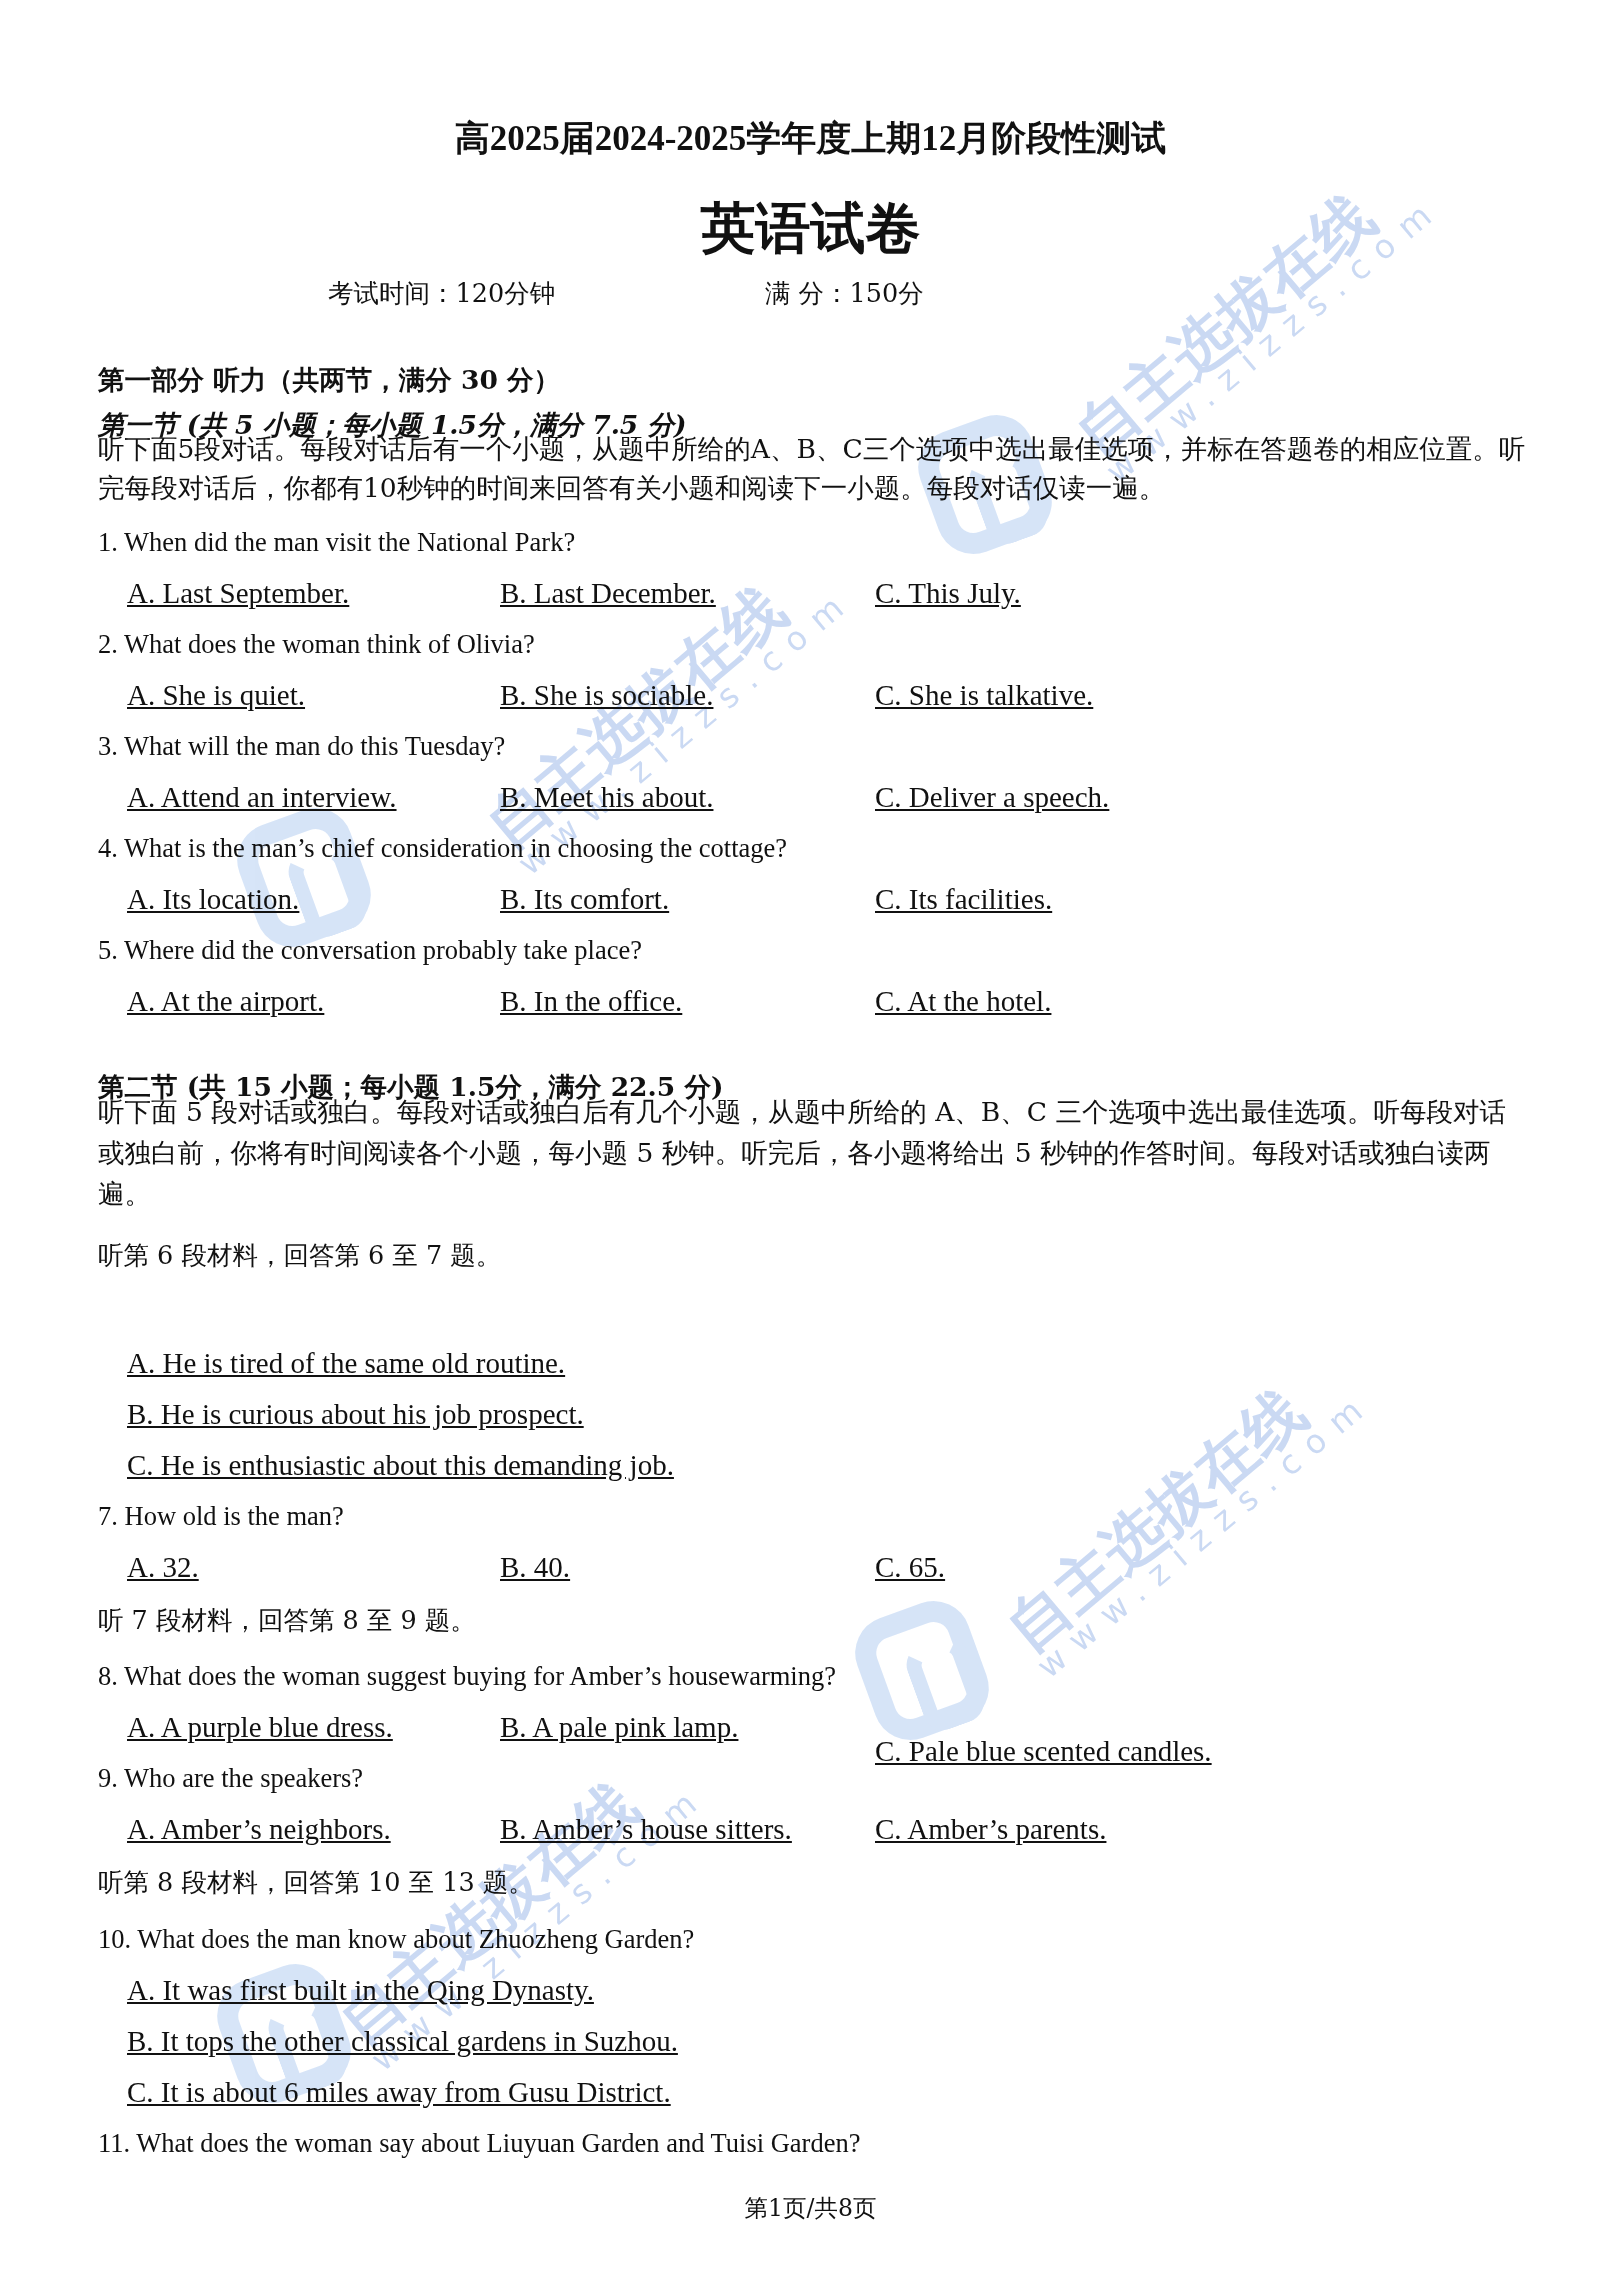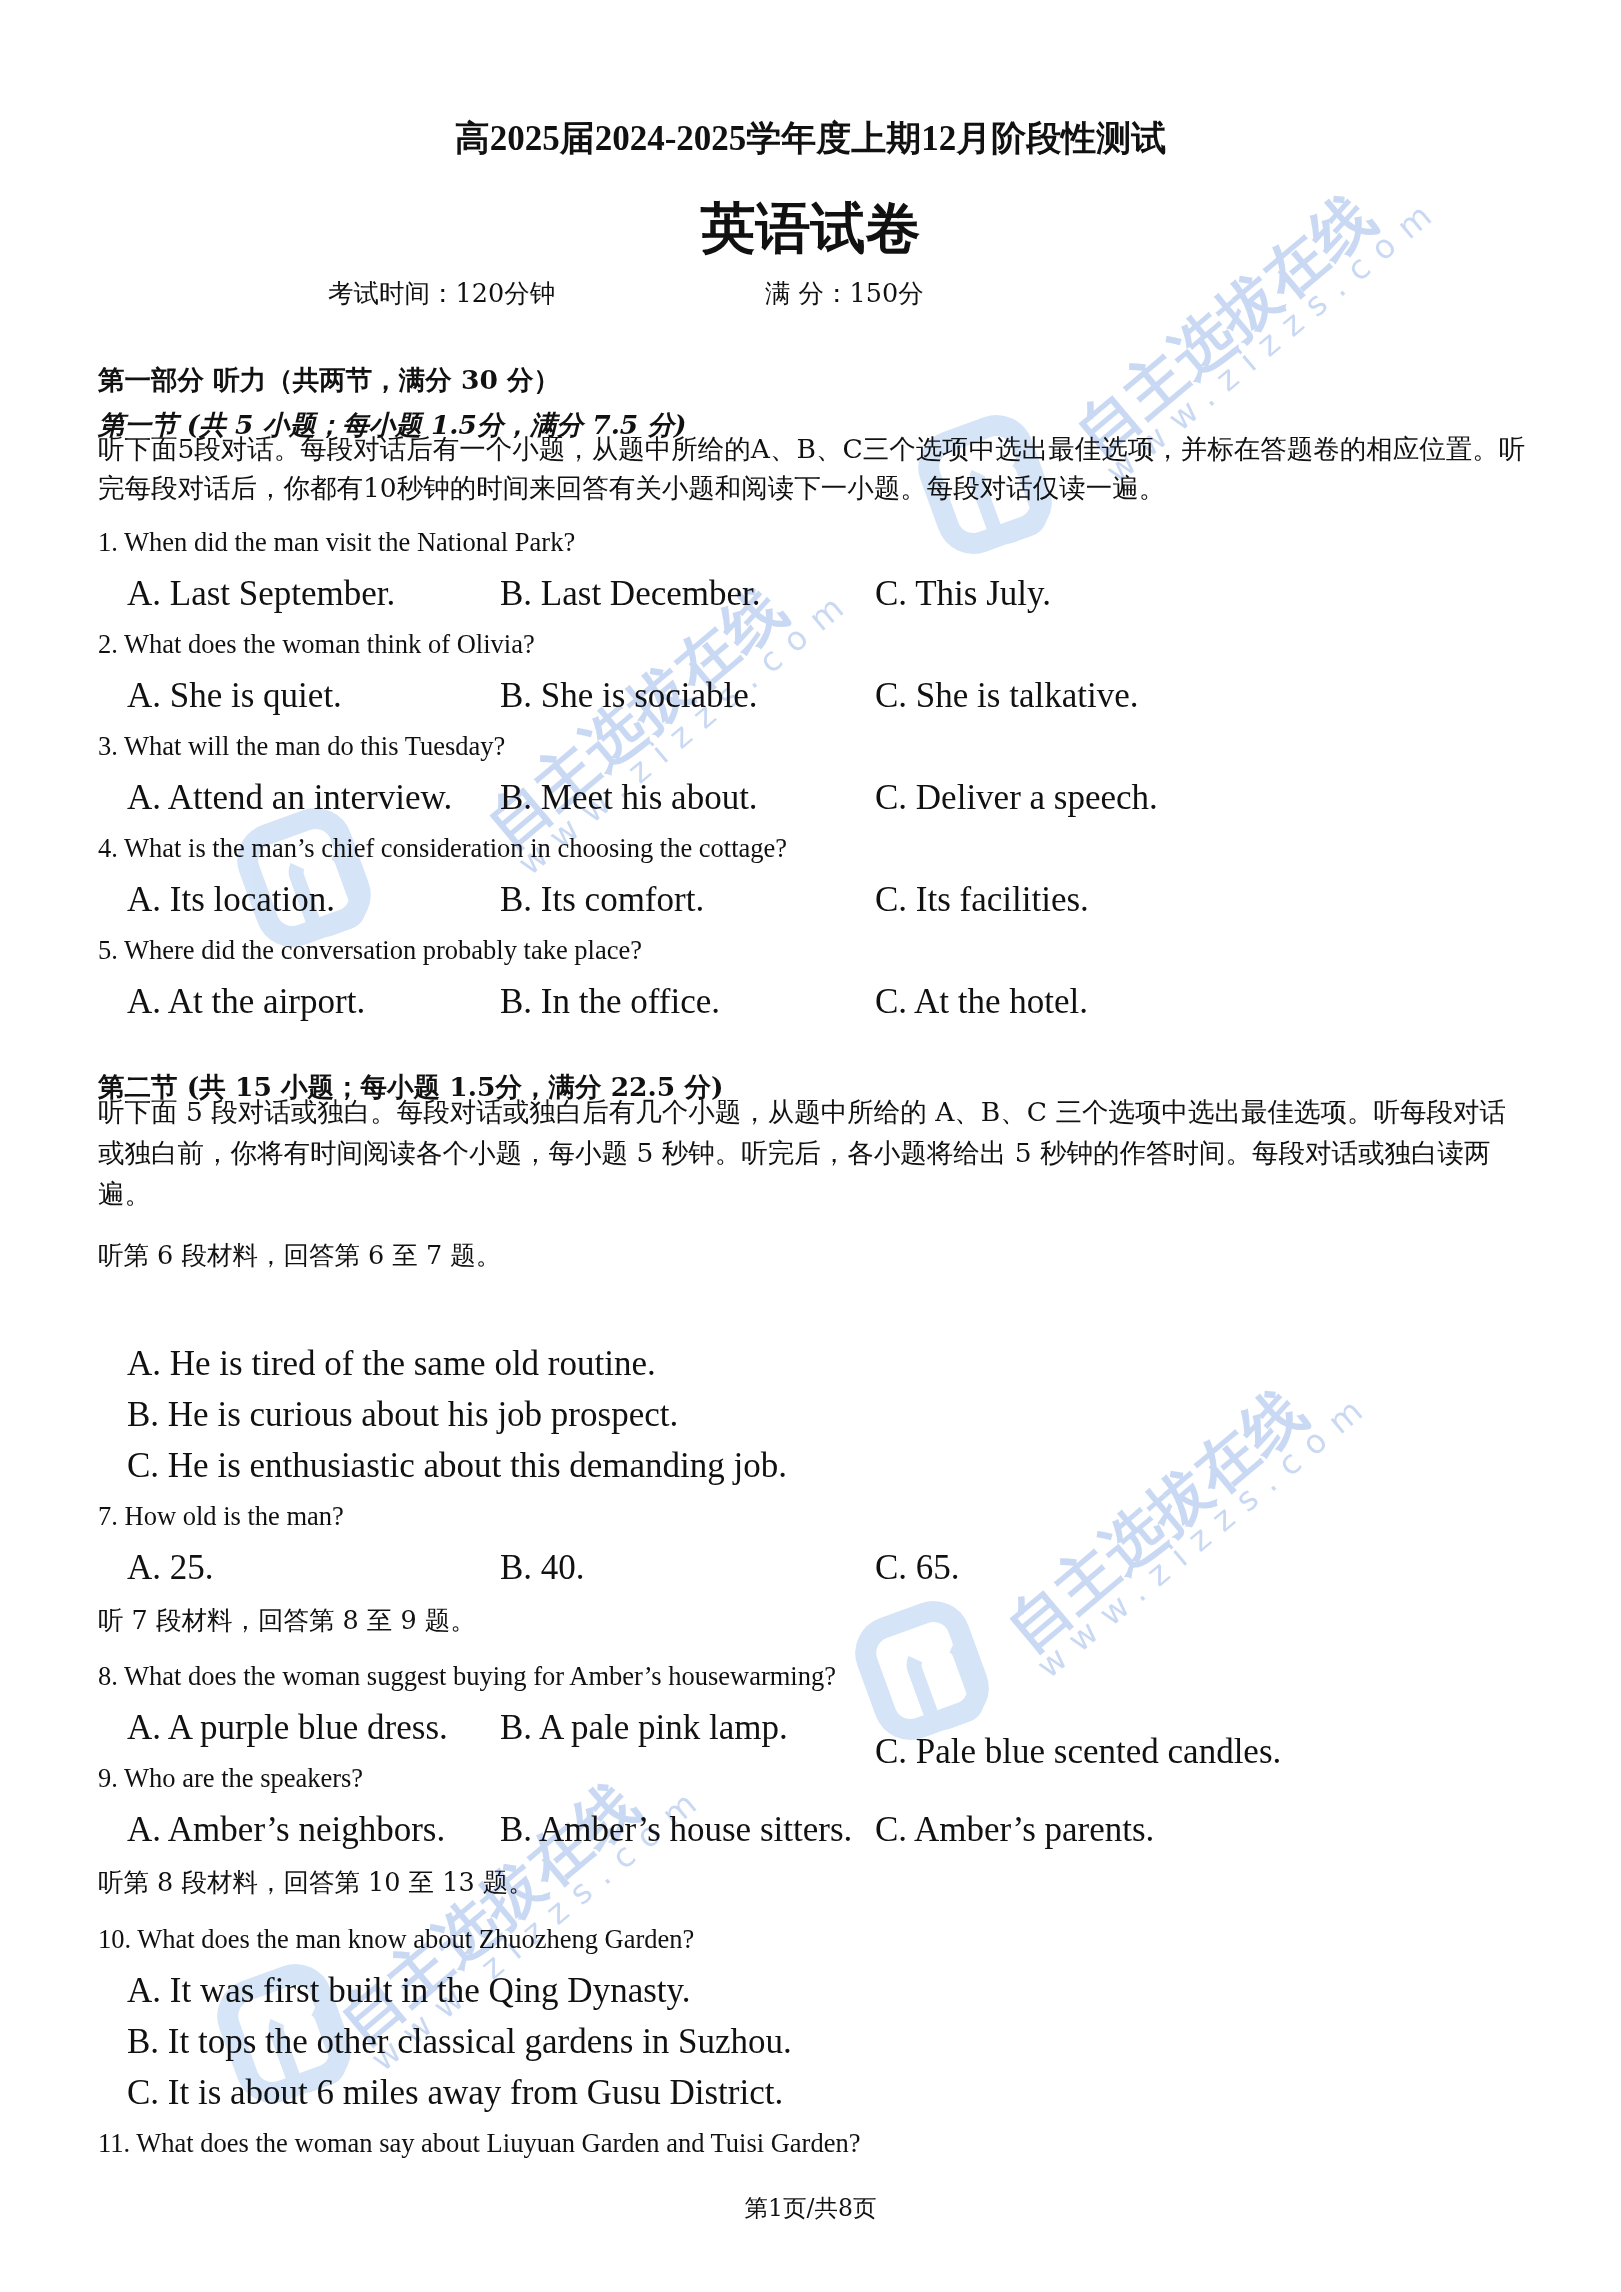--- a/index.html
+++ b/index.html
@@ -12,21 +12,21 @@
   .wm-logo { width:118px; height:127px; border:21.6px solid #bcd3f3; border-radius:37px; transform:rotate(-20deg); opacity:0.6; box-sizing:border-box; }
   .wm-logo::after { content:""; position:absolute; left:23.5px; top:17.6px; width:33px; height:59px; border:15.7px solid #bcd3f3; border-radius:21.6px; border-top-color:transparent; }
   .line { position:absolute; z-index:1; white-space:nowrap; font-size:26.5px; line-height:33px; }
   .title1 { left:0; width:1621px; text-align:center; top:122px; font-size:35px; font-weight:bold; font-family:"Liberation Serif",serif; }
   .title2 { left:0; width:1621px; text-align:center; top:196px; font-size:55px; font-weight:bold; line-height:63px; font-family:"DejaVu Serif",serif; }
   .meta { top:277px; font-size:26.5px; }
   .hdr { font-weight:bold; font-size:26.5px; font-family:"DejaVu Serif",serif;margin-top:32px; }
   .para { left:98px; width:1431px; white-space:normal; font-size:26.5px; line-height:39px; font-family:"DejaVu Serif",serif; }
   .cn { font-family:"DejaVu Serif",serif; font-size:25.5px; }
   .q { left:98px; }
-  .opt { font-size:35px; }
+  .opt { font-size:29px;text-decoration:underline; }
   .footer { left:0; width:1621px; text-align:center; top:2192px; font-size:23.5px; font-family:"DejaVu Serif",serif; }
 </style>
 </head>
 <body>
 
 <div class="page">
 
   <div class="wm wm-text" style="left:1059px; top:412px;">自主选拔在线</div>
   <div class="wm wm-url" style="left:1098px; top:461px;">www.zizzs.com</div>
   <div class="wm wm-logo" style="left:926px; top:421px;"></div>
@@ -79,21 +79,21 @@
 
   <div class="line hdr" style="left:98px; top:1038px;">第二节 (共 15 小题；每小题 1.5分，满分 22.5 分)</div>
   <div class="line para" style="top:1091px; line-height:41px;">听下面 5 段对话或独白。每段对话或独白后有几个小题，从题中所给的 A、B、C 三个选项中选出最佳选项。听每段对话或独白前，你将有时间阅读各个小题，每小题 5 秒钟。听完后，各小题将给出 5 秒钟的作答时间。每段对话或独白读两遍。</div>
   <div class="line cn" style="left:98px; top:1239px;">听第 6 段材料，回答第 6 至 7 题。</div>
 
   <div class="line opt" style="left:127px; top:1347px;">A. He is tired of the same old routine.</div>
   <div class="line opt" style="left:127px; top:1398px;">B. He is curious about his job prospect.</div>
   <div class="line opt" style="left:127px; top:1449px;">C. He is enthusiastic about this demanding job.</div>
 
   <div class="line q" style="top:1500px;">7. How old is the man?</div>
-  <div class="line opt" style="left:127px; top:1551px;">A. 25.</div>
+  <div class="line opt" style="left:127px; top:1551px;">A. 32.</div>
   <div class="line opt" style="left:500px; top:1551px;">B. 40.</div>
   <div class="line opt" style="left:875px; top:1551px;">C. 65.</div>
 
   <div class="line cn" style="left:98px; top:1604px;">听 7 段材料，回答第 8 至 9 题。</div>
 
   <div class="line q" style="top:1660px;">8. What does the woman suggest buying for Amber’s housewarming?</div>
   <div class="line opt" style="left:127px; top:1711px;">A. A purple blue dress.</div>
   <div class="line opt" style="left:500px; top:1711px;">B. A pale pink lamp.</div>
   <div class="line opt" style="left:875px; top:1711px;margin-top:24px;">C. Pale blue scented candles.</div>
 

